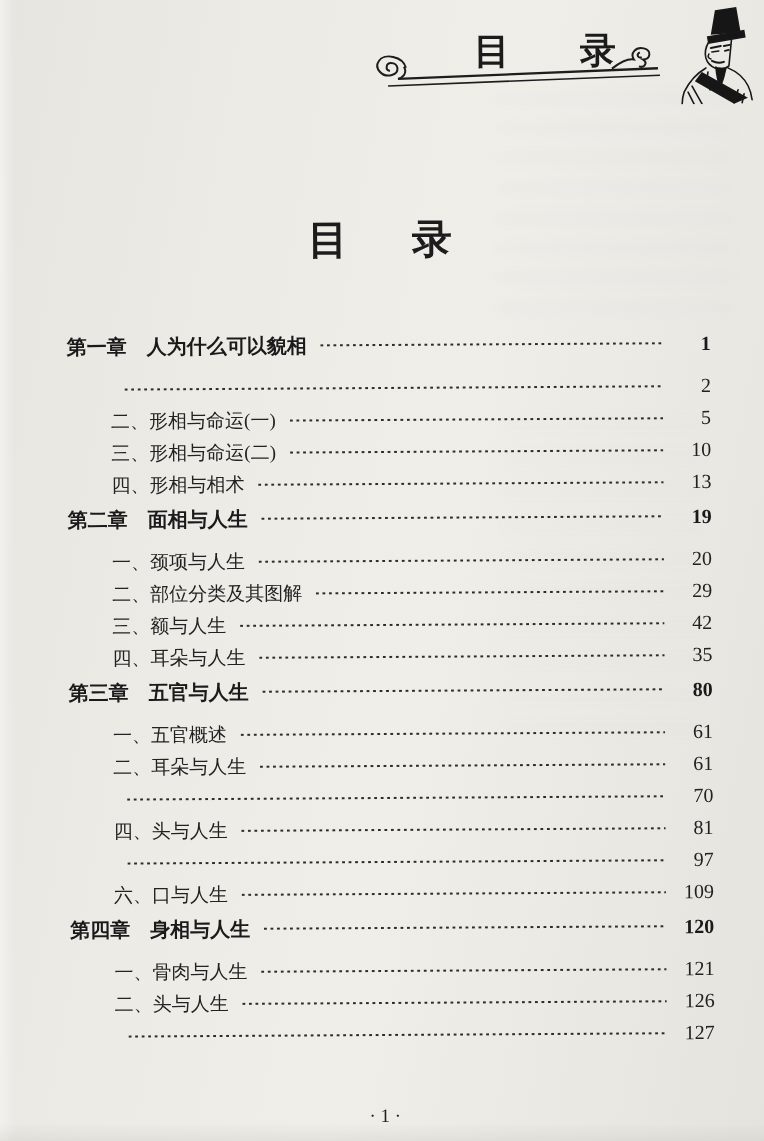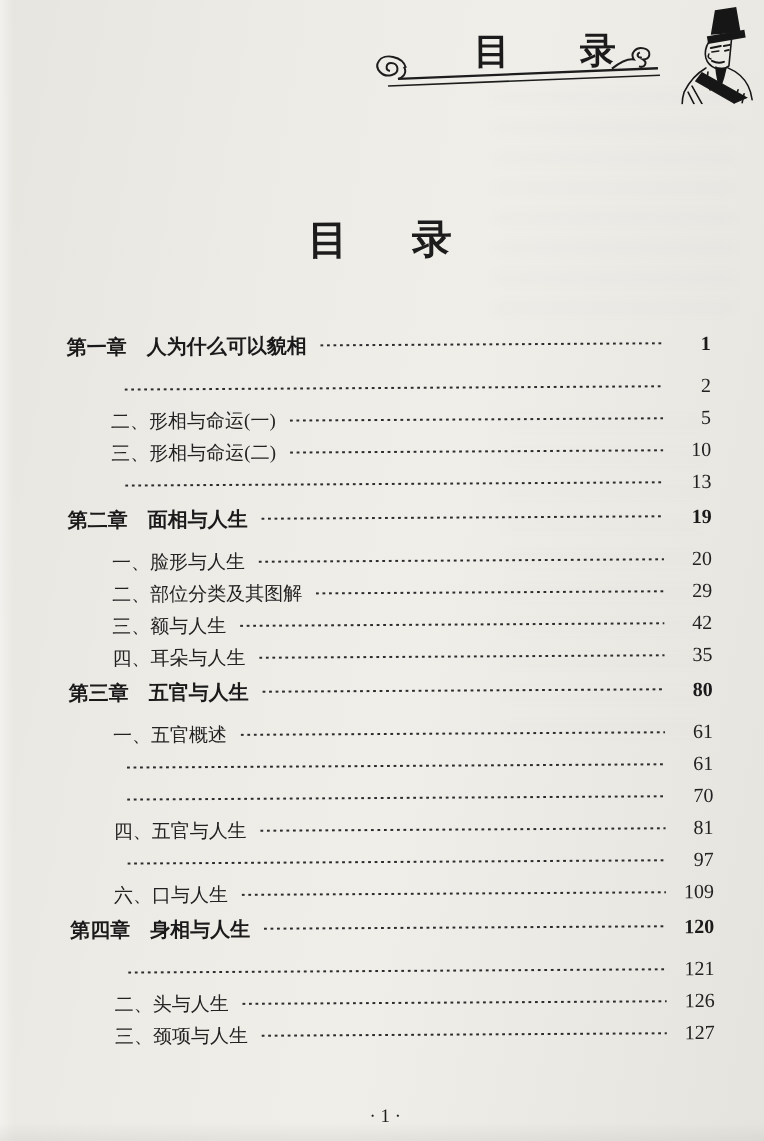--- a/index.html
+++ b/index.html
@@ -165,31 +165,32 @@
       <span class="t">二、形相与命运(一)</span>
       <span class="leader"></span>
       <span class="pg">5</span>
     </div>
     <div class="row item">
       <span class="t">三、形相与命运(二)</span>
       <span class="leader"></span>
       <span class="pg">10</span>
     </div>
     <div class="row item">
+      <span class="t">四、形相与相术</span>
       <span class="leader"></span>
       <span class="pg">13</span>
     </div>
 
     <div class="row chapter">
       <span class="t">第二章　面相与人生</span>
       <span class="leader"></span>
       <span class="pg">19</span>
     </div>
     <div class="row item">
-      <span class="t">一、脸形与人生</span>
+      <span class="t">一、颈项与人生</span>
       <span class="leader"></span>
       <span class="pg">20</span>
     </div>
     <div class="row item">
       <span class="t">二、部位分类及其图解</span>
       <span class="leader"></span>
       <span class="pg">29</span>
     </div>
     <div class="row item">
       <span class="t">三、额与人生</span>
@@ -206,58 +207,59 @@
       <span class="t">第三章　五官与人生</span>
       <span class="leader"></span>
       <span class="pg">80</span>
     </div>
     <div class="row item">
       <span class="t">一、五官概述</span>
       <span class="leader"></span>
       <span class="pg">61</span>
     </div>
     <div class="row item">
+      <span class="t">二、耳朵与人生</span>
       <span class="leader"></span>
       <span class="pg">61</span>
     </div>
     <div class="row item">
       <span class="leader"></span>
       <span class="pg">70</span>
     </div>
     <div class="row item">
-      <span class="t">四、五官与人生</span>
+      <span class="t">四、头与人生</span>
       <span class="leader"></span>
       <span class="pg">81</span>
     </div>
     <div class="row item">
       <span class="leader"></span>
       <span class="pg">97</span>
     </div>
     <div class="row item">
       <span class="t">六、口与人生</span>
       <span class="leader"></span>
       <span class="pg">109</span>
     </div>
 
     <div class="row chapter">
       <span class="t">第四章　身相与人生</span>
       <span class="leader"></span>
       <span class="pg">120</span>
     </div>
     <div class="row item">
+      <span class="t">一、骨肉与人生</span>
       <span class="leader"></span>
       <span class="pg">121</span>
     </div>
     <div class="row item">
       <span class="t">二、头与人生</span>
       <span class="leader"></span>
       <span class="pg">126</span>
     </div>
     <div class="row item">
-      <span class="t">三、颈项与人生</span>
       <span class="leader"></span>
       <span class="pg">127</span>
     </div>
 
   </div>
 
   <div class="footer">· 1 ·</div>
 
 </div>
 

